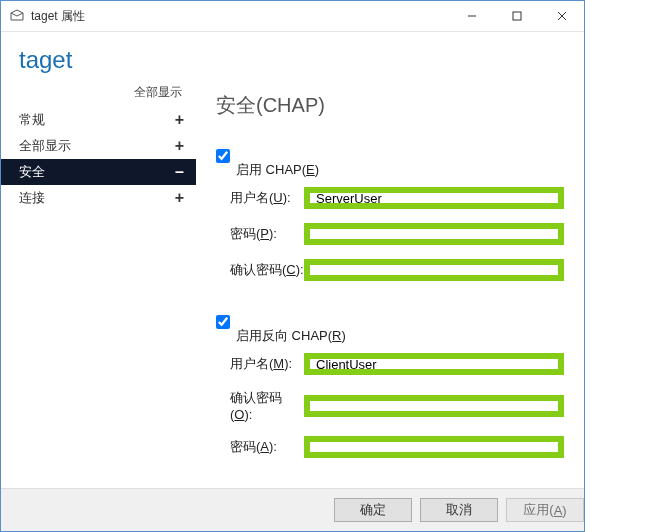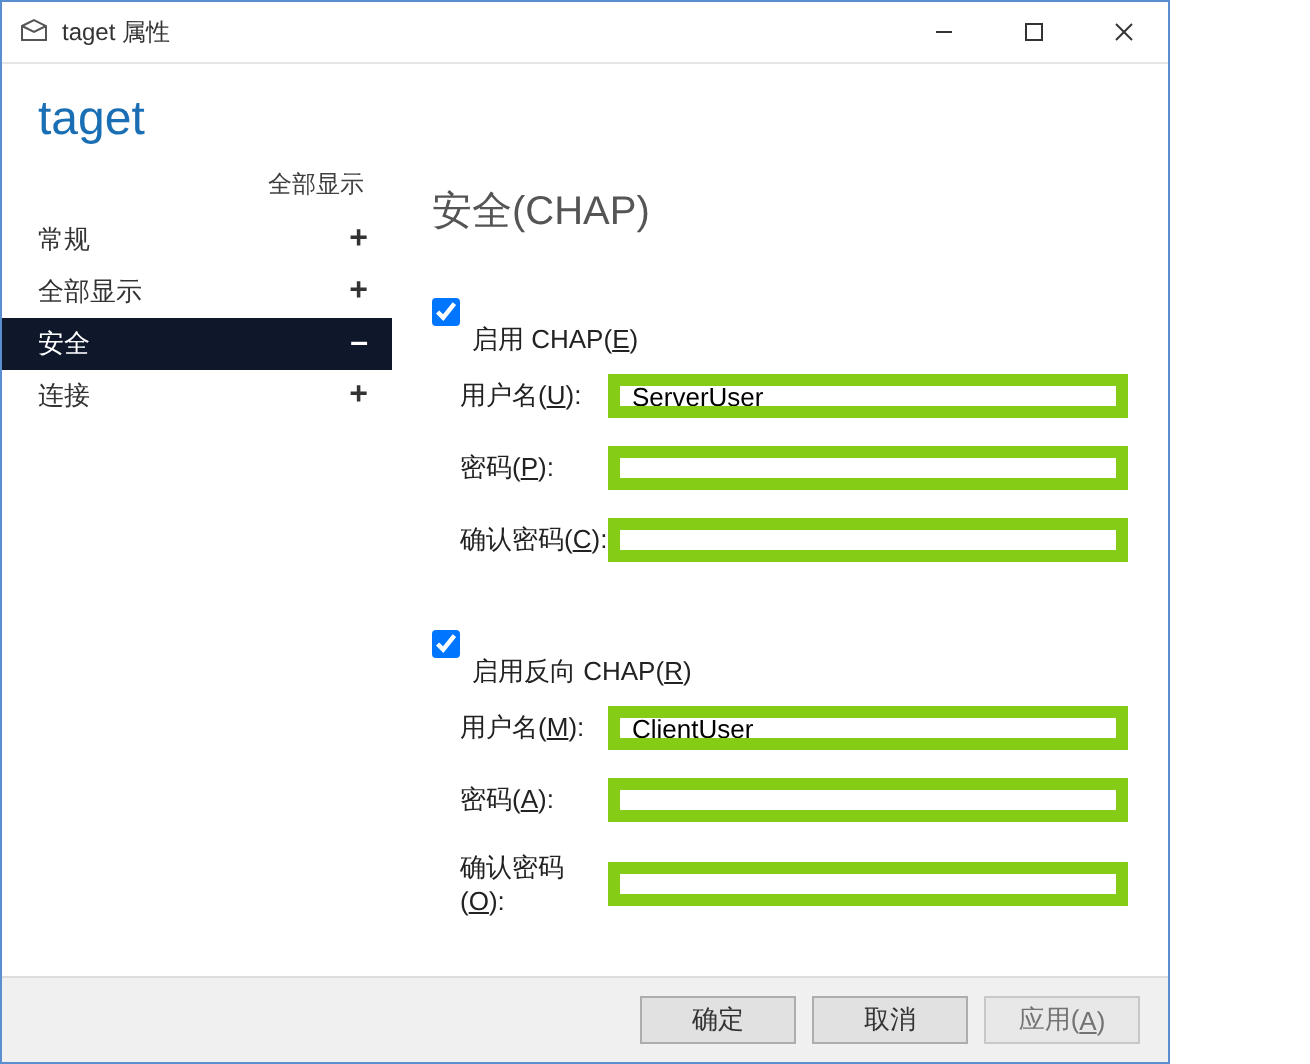--- a/index.html
+++ b/index.html
@@ -148,21 +148,20 @@
   }
   .group2 { margin-top: 18px; }
   
   .footer {
     height: 42px;
     border-top: 1px solid #ddd;
     background: #f0f0f0;
     display: flex;
     align-items: center;
     justify-content: flex-end;
-    padding-right: 14px;
     gap: 8px;
   }
   .footer .btn {
     min-width: 78px;
     height: 24px;
     border: 1px solid #adadad;
     background: #e1e1e1;
     font-size: 13px;
     font-family: inherit;
     display: flex;
@@ -257,25 +256,25 @@
 
       <div class="cb-row group2">
         <input type="checkbox" id="cb-rchap" checked="" style="">
         <label for="cb-rchap"><span>启用反向 CHAP(</span><u>R</u><span>)</span></label>
       </div>
       <div class="form-row">
         <span class="flabel"><span>用户名(</span><u>M</u><span>):</span></span>
         <input type="text" value="ClientUser" style="">
       </div>
       <div class="form-row">
+        <span class="flabel"><span>确认密码(</span><u>O</u><span>):</span></span>
+        <input type="password" value="" style="">
+      </div>
+      <div class="form-row">
         <span class="flabel"><span>密码(</span><u>A</u><span>):</span></span>
-        <input type="password" value="" style="">
-      </div>
-      <div class="form-row">
-        <span class="flabel"><span>确认密码(</span><u>O</u><span>):</span></span>
         <input type="password" value="" style="">
       </div>
     </div>
   </div>
 
   <div class="footer">
     <div class="btn">确定</div>
     <div class="btn">取消</div>
     <div class="btn disabled">
         <span>应用(</span>

